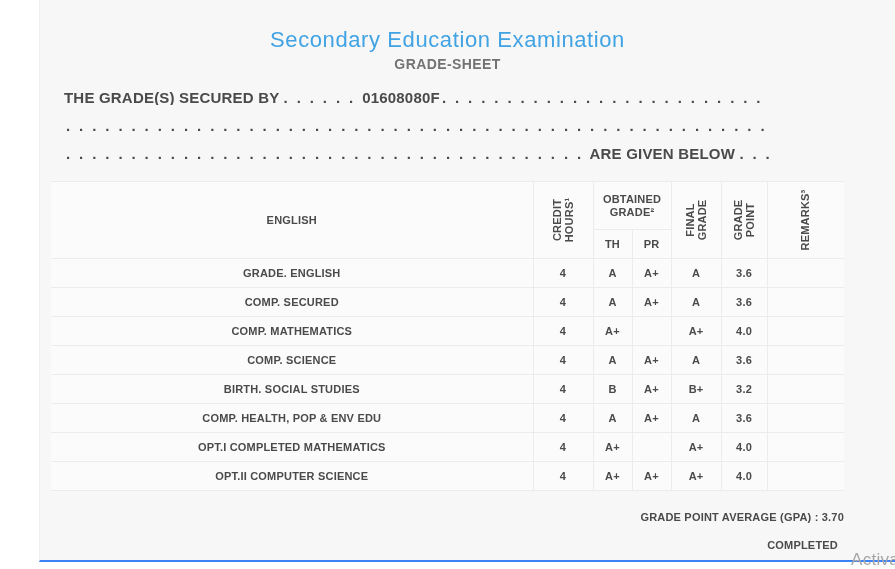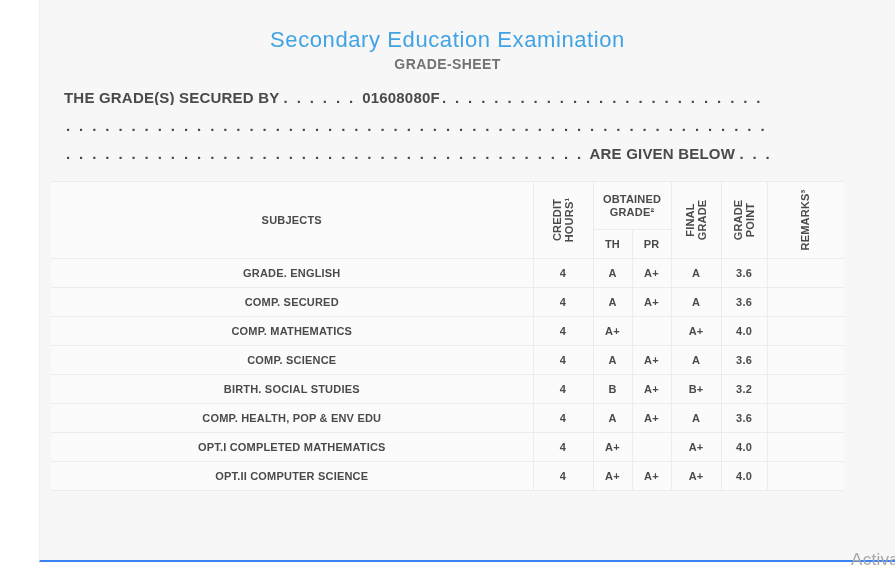--- a/index.html
+++ b/index.html
@@ -96,21 +96,21 @@
       <col style="width:482px">
         <col style="width:60px">
         <col style="width:39px">
         <col style="width:39px">
       <col style="width:50px">
         <col style="width:46px">
         <col style="width:77px">
     </colgroup>
     <thead>
       <tr class="hrow1">
-        <th class="subj-h" rowspan="2">SUBJECTS</th>
+        <th class="subj-h" rowspan="2">ENGLISH</th>
         <th class="rot" rowspan="2">
           <div class="vbox">
             <div class="vtxt">
               <div>CREDIT</div>
               <div>HOURS¹</div>
             </div>
           </div>
         </th>
         <th class="obt" colspan="2">
           <div>OBTAINED</div>
@@ -214,15 +214,17 @@
         <td>4</td>
         <td>A+</td>
         <td>A+</td>
         <td>A+</td>
         <td>4.0</td>
         <td></td>
       </tr>
     </tbody>
   </table>
 
+  <div class="gpa-line">GRADE POINT AVERAGE (GPA) : 3.70</div>
+  <div class="status-line">COMPLETED</div>
 </div>
 
 <div class="watermark">Activa</div>
 
 </body></html>

